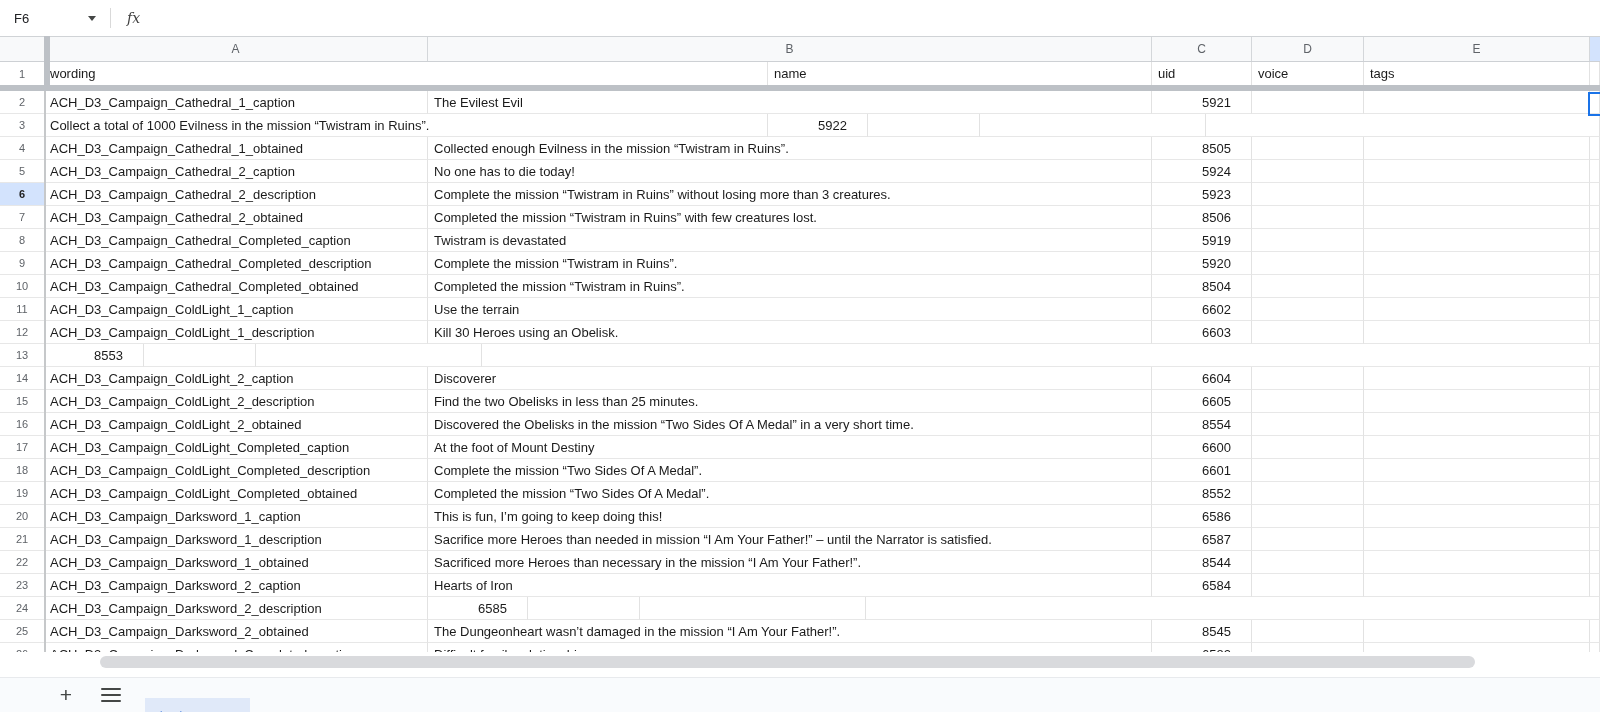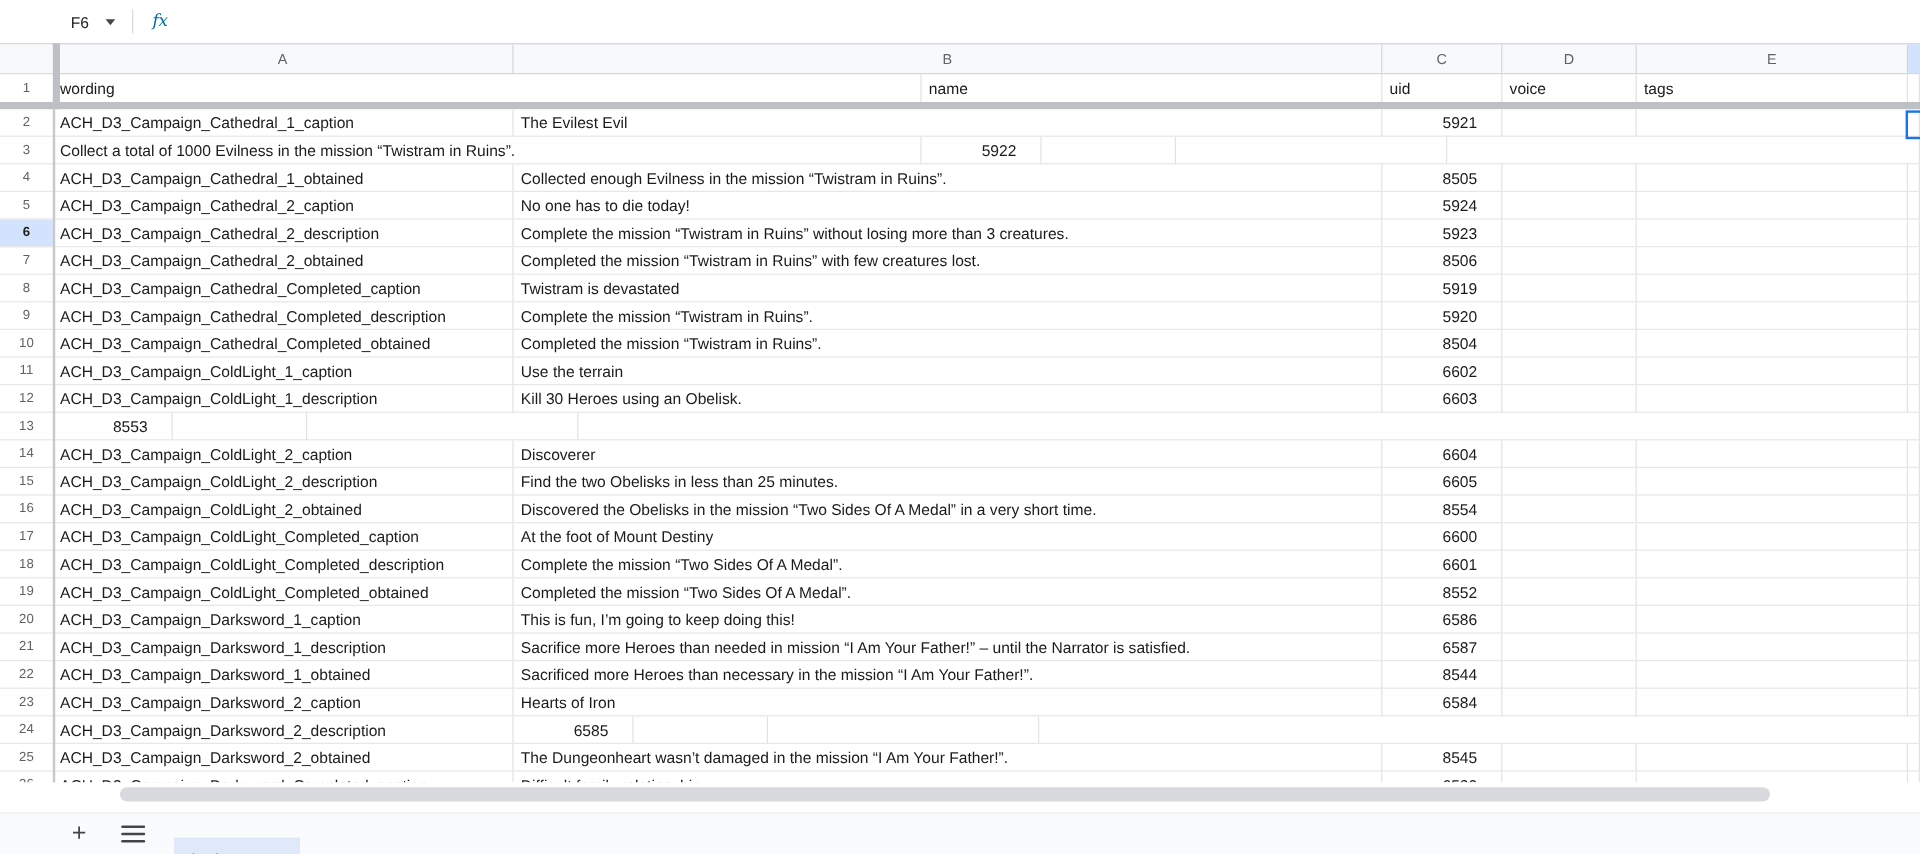--- a/index.html
+++ b/index.html
@@ -3,24 +3,24 @@
 <meta charset="utf-8">
 <style>
   * { box-sizing: border-box; margin: 0; padding: 0; }
   html, body { width: 1600px; height: 712px; overflow: hidden; background: #fff; }
   body { font-family: "Liberation Sans", "DejaVu Sans", sans-serif; }
   .app { position: relative; width: 1600px; height: 712px; overflow: hidden; display: flex; flex-direction: column; background: #fff; }
 
   
   .formula-bar { height: 36px; flex: 0 0 36px; display: flex; align-items: center; background: #fff; }
   .name-box { width: 104px; height: 36px; display: flex; align-items: center; justify-content: space-between; padding: 0 8px 0 14px; cursor: pointer; }
-  .name-box-text { font-size: 13px; color: #202124; margin-left: 45px; }
+  .name-box-text { font-size: 13px; color: #202124; }
   .caret-down { width: 0; height: 0; border-left: 4px solid transparent; border-right: 4px solid transparent; border-top: 5px solid #444746; }
   .fb-divider { width: 1px; height: 20px; background: #d9d9d9; margin-left: 6px; }
-  .fx { margin-left: 16px; font-family: "DejaVu Serif", serif; font-style: italic; font-size: 14px; color: #0369a1; }
+  .fx { margin-left: 16px; font-family: "DejaVu Serif", serif; font-style: italic; font-size: 14px; color: #404040; }
 
   
   .c-num { width: 44px; flex: 0 0 44px; }
   .c-a { width: 384px; flex: 0 0 384px; }
   .c-b { width: 724px; flex: 0 0 724px; }
   .c-c { width: 100px; flex: 0 0 100px; }
   .c-d { width: 112px; flex: 0 0 112px; }
   .c-e { width: 226px; flex: 0 0 226px; }
   .c-f { flex: 1 1 auto; }
 

